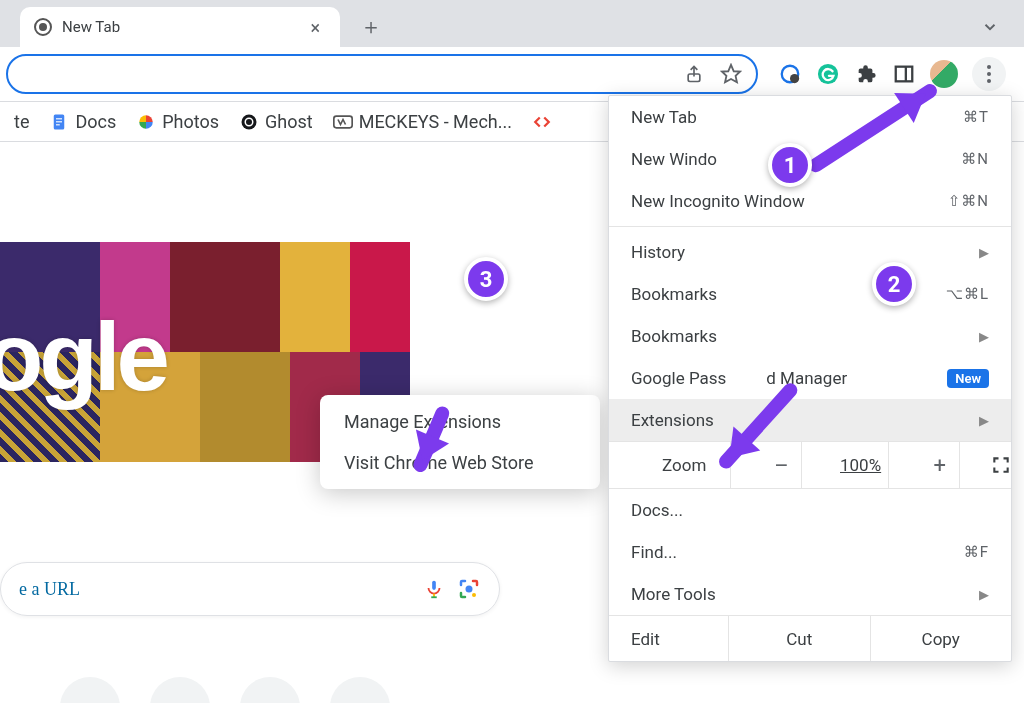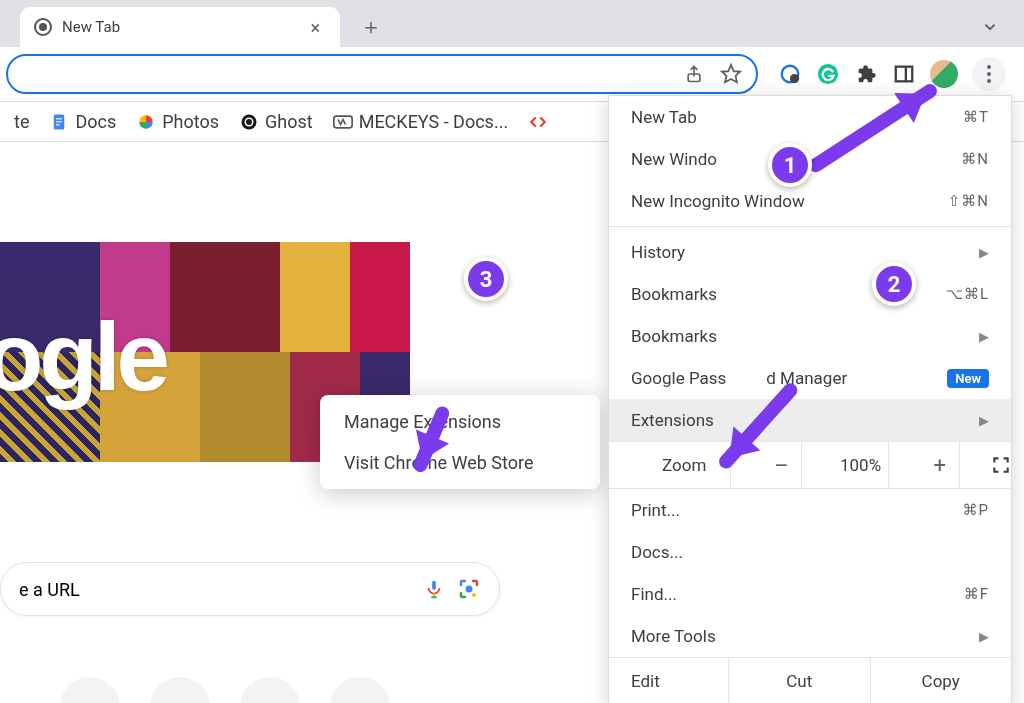--- a/index.html
+++ b/index.html
@@ -35,40 +35,40 @@
   
   .content { position:absolute; top:142px; left:0; right:0; bottom:0; background:#fff; }
 
   
   .doodle { position:absolute; left:0; top:100px; width:410px; height:220px; overflow:hidden; }
   .doodle .patch { position:absolute; }
   .gtext { position:absolute; left:-70px; top:60px; font-size:96px; font-weight:700; color:#fff; letter-spacing:-4px; text-shadow: 0 0 4px rgba(0,0,0,.2); font-family: "Product Sans", Arial, sans-serif;}
   
   
   .searchrow { position:absolute; left:0; top:420px; width:500px; height:54px; border:1px solid #dfe1e5; border-radius:27px; display:flex; align-items:center; padding:0 18px; gap:12px; box-shadow: 0 1px 4px rgba(0,0,0,.06);}
-  .searchrow .ph { flex:1; color:#000000; font-size:18px; }
+  .searchrow .ph { flex:1; color:#0369a1; font-size:18px;font-family:Liberation Serif, serif; }
 
   
   .chips { position:absolute; left:60px; top:535px; display:flex; gap:30px; }
   .chip { width:60px; height:60px; border-radius:50%; background:#f1f3f4; }
 
   
   .menu { position:absolute; top:95px; right:12px; width:404px; background:#fff; border:1px solid #dadce0; border-radius:2px; box-shadow: 0 4px 20px rgba(0,0,0,.18); font-size:17px; color:#3c4043; }
   .mrow { display:flex; align-items:center; justify-content:space-between; height:42px; padding: 0 22px; }
   .mrow.hov { background:#ededed; }
   .msep { height:1px; background:#e4e4e4; margin:4px 0; }
   .msc { color:#5f6368; font-size:15px; letter-spacing:1px; }
   .subarrow { color:#888; font-size:13px;}
   .newpill { background:#1a73e8; color:#fff; font-size:13px; padding:2px 8px; border-radius:4px; font-weight:600;}
   .zoomrow { display:flex; align-items:stretch; height:48px; border-top:1px solid #e4e4e4; border-bottom:1px solid #e4e4e4;}
   .zoomrow > div { display:flex; align-items:center; justify-content:center; border-right:1px solid #e4e4e4;margin-left:31px; }
   .zoomrow > div:last-child{border-right:none;}
   .zlabel{ width:120px; padding-left:22px; justify-content:flex-start !important;}
   .zbtn{ width:56px; color:#5f6368; font-size:22px;}
-  .zval{ width:80px;}
+  .zval{ width:80px;text-decoration:underline;}
   .zfs{ flex:1;}
   .editrow { display:flex; height:46px; border-top:1px solid #e4e4e4;text-align:right;}
   .editrow > div{ display:flex; align-items:center; justify-content:center; border-right:1px solid #e4e4e4; }
   .editrow > div:last-child{border-right:none;}
   .elabel{width:120px; padding-left:22px; justify-content:flex-start !important;}
   .ebtn{flex:1;}
 
   
   .submenu { position:absolute; top:395px; left:320px; width:280px; background:#fff; border-radius:8px; box-shadow:0 4px 24px rgba(0,0,0,.22); padding:6px 0; font-size:18px; color:#3c4043;}
   .submenu .srow{ padding:10px 24px; }
@@ -181,21 +181,21 @@
       </span>
     <span>Ghost</span>
   </div>
   <div class="bm">
     <span class="ico">
         <svg width="20" height="14" viewBox="0 0 24 16">
           <rect x="1" y="1" width="22" height="14" rx="3" fill="none" stroke="#555" stroke-width="2"></rect>
           <path d="M6 5l3 6 3-6 3 6" fill="none" stroke="#555" stroke-width="2"></path>
         </svg>
       </span>
-    <span>MECKEYS - Docs...</span>
+    <span>MECKEYS - Mech...</span>
   </div>
   <div class="bm">
     <span class="ico">
         <svg width="18" height="18" viewBox="0 0 24 24" fill="none" stroke="#ea4335" stroke-width="3">
           <polyline points="9 6 3 12 9 18"></polyline>
           <polyline points="15 6 21 12 15 18"></polyline>
         </svg>
       </span>
   </div>
 </div>
@@ -296,24 +296,20 @@
     <div class="zbtn">–</div>
     <div class="zval">100%</div>
     <div class="zbtn">+</div>
     <div class="zfs">
       <svg width="20" height="20" viewBox="0 0 24 24" fill="none" stroke="#3c4043" stroke-width="2.5">
           <path d="M4 9V4h5M20 9V4h-5M4 15v5h5M20 15v5h-5"></path>
         </svg>
     </div>
   </div>
   <div class="mrow">
-    <span>Print...</span>
-    <span class="msc">⌘P</span>
-  </div>
-  <div class="mrow">
     <span>Docs...</span>
   </div>
   <div class="mrow">
     <span>Find...</span>
     <span class="msc">⌘F</span>
   </div>
   <div class="mrow">
     <span>More Tools</span>
     <span class="subarrow">▶</span>
   </div>

